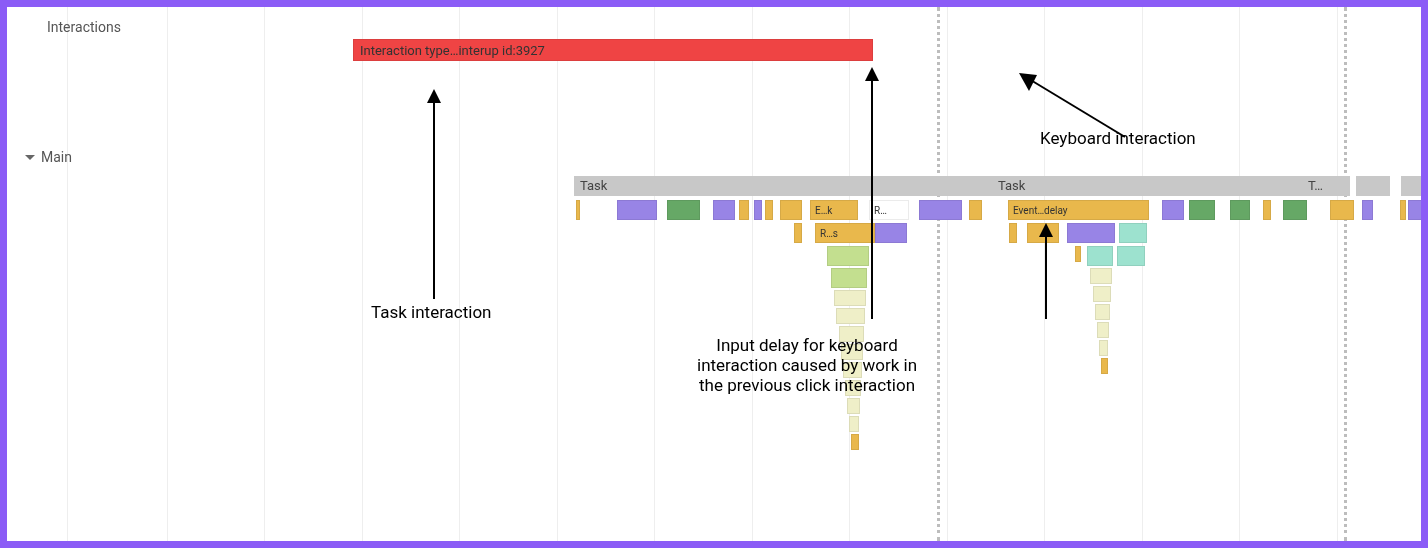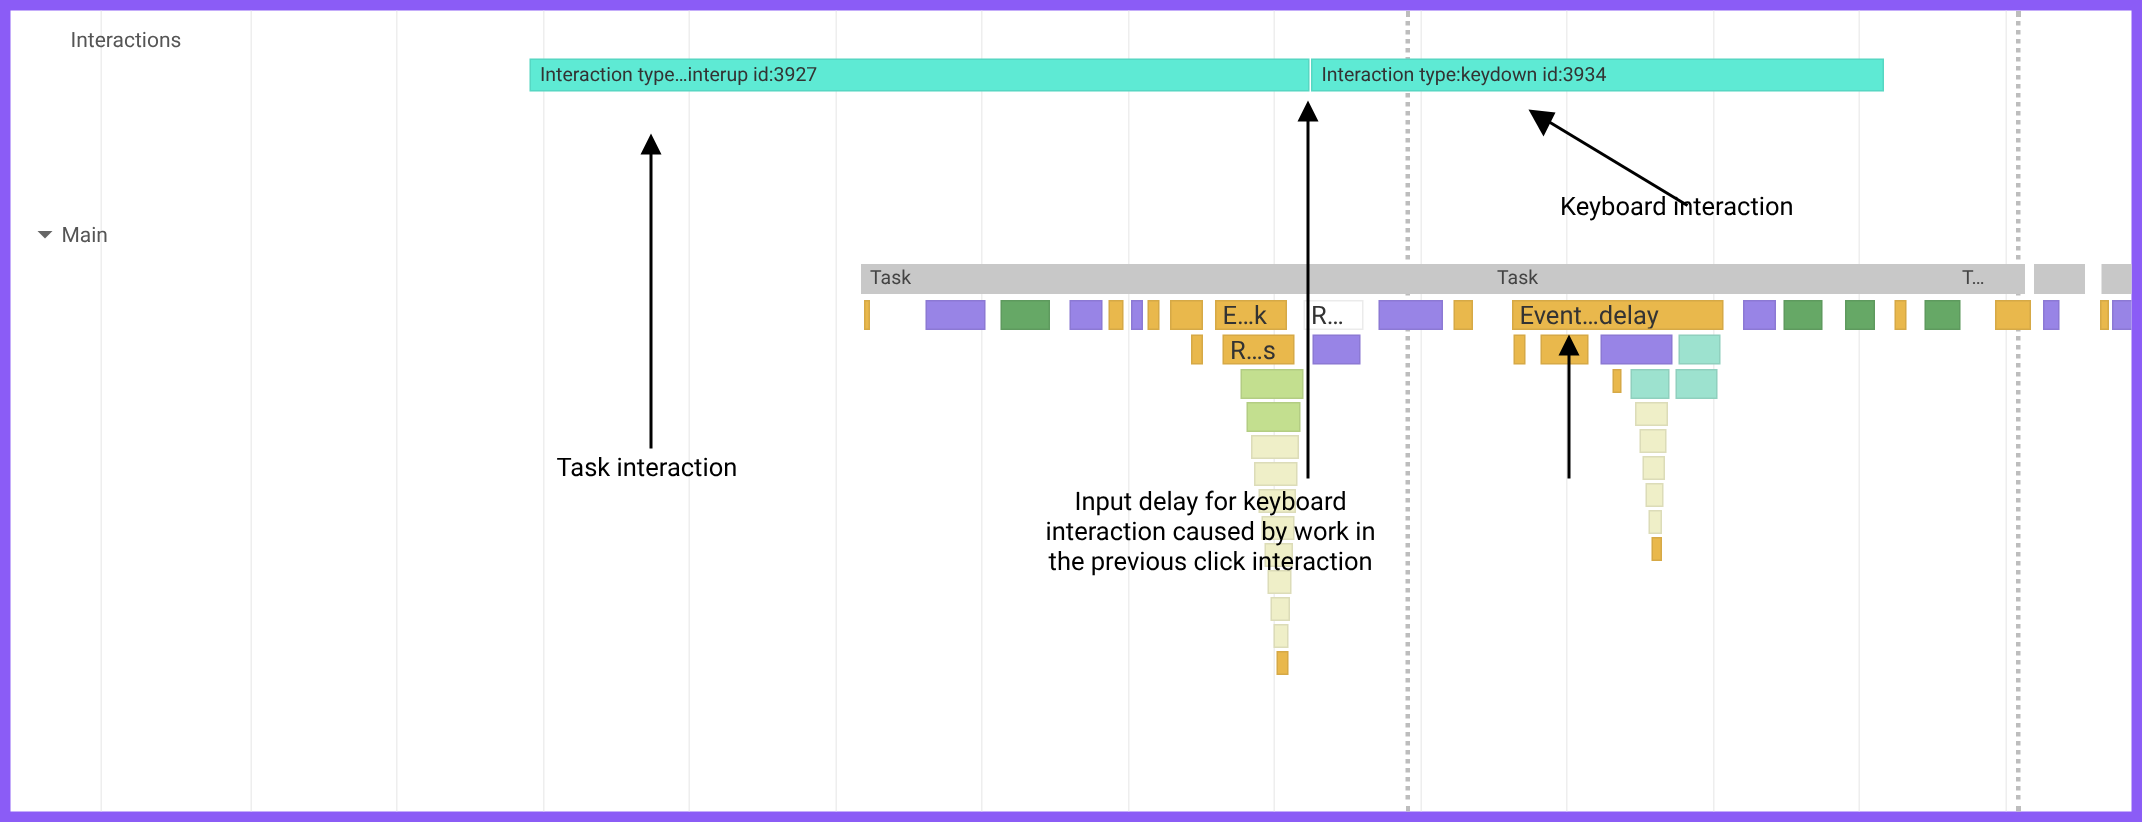--- a/index.html
+++ b/index.html
@@ -3,31 +3,31 @@
 <meta charset="utf-8">
 <style>
 html,body{margin:0;padding:0;font-family:-apple-system,BlinkMacSystemFont,"Segoe UI",Roboto,Arial,sans-serif;font-size:14px;color:#333;background:#fff}
 .viewport{position:relative;width:1428px;height:548px;border:7px solid #8b5cf6;box-sizing:border-box;overflow:hidden}
 .grid{position:absolute;inset:0;pointer-events:none}
 .grid .vline{position:absolute;top:0;bottom:0;width:1px;background:#eee}
 .dotted{position:absolute;top:0;bottom:0;width:0;border-left:3px dotted #bdbdbd}
 .track-label{position:absolute;font-size:14px;color:#555}
 .triangle{display:inline-block;border-style:solid;border-width:5px 5px 0 5px;border-color:#666 transparent transparent transparent;transform:translateY(-2px);margin-right:6px}
 .bar{position:absolute;height:22px;box-sizing:border-box;font-size:13px;line-height:22px;padding:0 6px;overflow:hidden;white-space:nowrap;text-overflow:ellipsis;border:1px solid rgba(0,0,0,.08)}
-.bar.orange{background:#5eead4}
+.bar.orange{background:#ef4444}
 .bar.yellow{background:#e3c95a}
 .task{position:absolute;height:20px;background:#c8c8c8;font-size:13px;line-height:20px;padding:0 6px;color:#444;overflow:hidden}
 .block{position:absolute;height:20px;box-sizing:border-box;border:1px solid rgba(0,0,0,.08)}
 .purple{background:#9884e6}
 .green{background:#66a866}
 .amber{background:#e9b84c}
 .mint{background:#9de2cf}
 .lime{background:#c3df8f}
 .pale{background:#efefc8}
-.label-small{font-size:17px;padding:0 4px;white-space:nowrap;overflow:hidden}
+.label-small{font-size:10px;padding:0 4px;white-space:nowrap;overflow:hidden}
 .annotation{position:absolute;font-size:17px;color:#000;white-space:pre;text-align:left}
 svg.arrow{position:absolute;overflow:visible}
 svg.arrow line{stroke:#000;stroke-width:2}
 svg.arrow polygon{fill:#000}
 </style>
 </head>
 <body>
 <div class="viewport">
 
   <div class="grid">
@@ -47,21 +47,20 @@
     <div class="vline" style="left:1330px"></div>
   </div>
 
   <div class="dotted" style="left:930px"></div>
   <div class="dotted" style="left:1337px"></div>
 
   <div class="track-label" style="left:40px;top:12px">Interactions</div>
   <div class="track-label" style="left:18px;top:142px"><span class="triangle"></span><span>Main</span></div>
 
   <div class="bar orange" style="left:346px;top:32px;width:520px">Interaction type…interup id:3927</div>
-  <div class="bar orange" style="left:867px;top:32px;width:382px">Interaction type:keydown id:3934</div>
 
   <div class="task" style="left:567px;top:169px;width:410px">Task</div>
   <div class="task" style="left:985px;top:169px;width:303px">Task</div>
   <div class="task" style="left:1295px;top:169px;width:36px">T…</div>
   <div class="task" style="left:1349px;top:169px;width:10px"></div>
   <div class="task" style="left:1365px;top:169px;width:6px"></div>
   <div class="task" style="left:1394px;top:169px;width:20px"></div>
 
   <div class="block amber" style="left:569px;top:193px;width:4px"></div>
   <div class="block purple" style="left:610px;top:193px;width:40px"></div>
@@ -81,21 +80,21 @@
   <div class="block green" style="left:1182px;top:193px;width:26px"></div>
   <div class="block green" style="left:1223px;top:193px;width:20px"></div>
   <div class="block amber" style="left:1256px;top:193px;width:8px"></div>
   <div class="block green" style="left:1276px;top:193px;width:24px"></div>
   <div class="block amber" style="left:1323px;top:193px;width:24px"></div>
   <div class="block purple" style="left:1355px;top:193px;width:11px"></div>
   <div class="block amber" style="left:1393px;top:193px;width:6px"></div>
   <div class="block purple" style="left:1401px;top:193px;width:18px"></div>
 
   <div class="block amber" style="left:787px;top:216px;width:8px"></div>
-  <div class="block amber label-small" style="left:808px;top:216px;width:48px;line-height:20px">R…s</div>
+  <div class="block amber label-small" style="left:808px;top:216px;width:60px;line-height:20px">R…s</div>
   <div class="block purple" style="left:868px;top:216px;width:32px"></div>
   <div class="block amber" style="left:1002px;top:216px;width:8px"></div>
   <div class="block amber" style="left:1020px;top:216px;width:32px"></div>
   <div class="block purple" style="left:1060px;top:216px;width:48px"></div>
   <div class="block mint" style="left:1112px;top:216px;width:28px"></div>
 
   <div class="block lime" style="left:820px;top:239px;width:42px"></div>
   <div class="block lime" style="left:824px;top:261px;width:36px"></div>
   <div class="block pale" style="left:827px;top:283px;width:32px;height:16px"></div>
   <div class="block pale" style="left:829px;top:301px;width:29px;height:16px"></div>
@@ -111,21 +110,21 @@
   <div class="block mint" style="left:1080px;top:239px;width:26px"></div>
   <div class="block mint" style="left:1110px;top:239px;width:28px"></div>
   <div class="block pale" style="left:1083px;top:261px;width:22px;height:16px"></div>
   <div class="block pale" style="left:1086px;top:279px;width:18px;height:16px"></div>
   <div class="block pale" style="left:1088px;top:297px;width:15px;height:16px"></div>
   <div class="block pale" style="left:1090px;top:315px;width:12px;height:16px"></div>
   <div class="block pale" style="left:1092px;top:333px;width:9px;height:16px"></div>
   <div class="block amber" style="left:1094px;top:351px;width:7px;height:16px"></div>
 
   <div class="annotation" style="left:364px;top:295px">Task interaction</div>
-  <div class="annotation" style="left:690px;top:318px;text-align:center">Input delay for keyboard
+  <div class="annotation" style="left:690px;top:328px;text-align:center">Input delay for keyboard
 interaction caused by work in
 the previous click interaction</div>
   <div class="annotation" style="left:1033px;top:121px">Keyboard interaction</div>
 
   <svg class="arrow" style="left:419px;top:82px" width="16" height="210">
     <line x1="8" y1="210" x2="8" y2="12"></line>
     <polygon points="8,0 1,14 15,14"></polygon>
   </svg>
   <svg class="arrow" style="left:857px;top:60px" width="16" height="252">
     <line x1="8" y1="252" x2="8" y2="12"></line>

